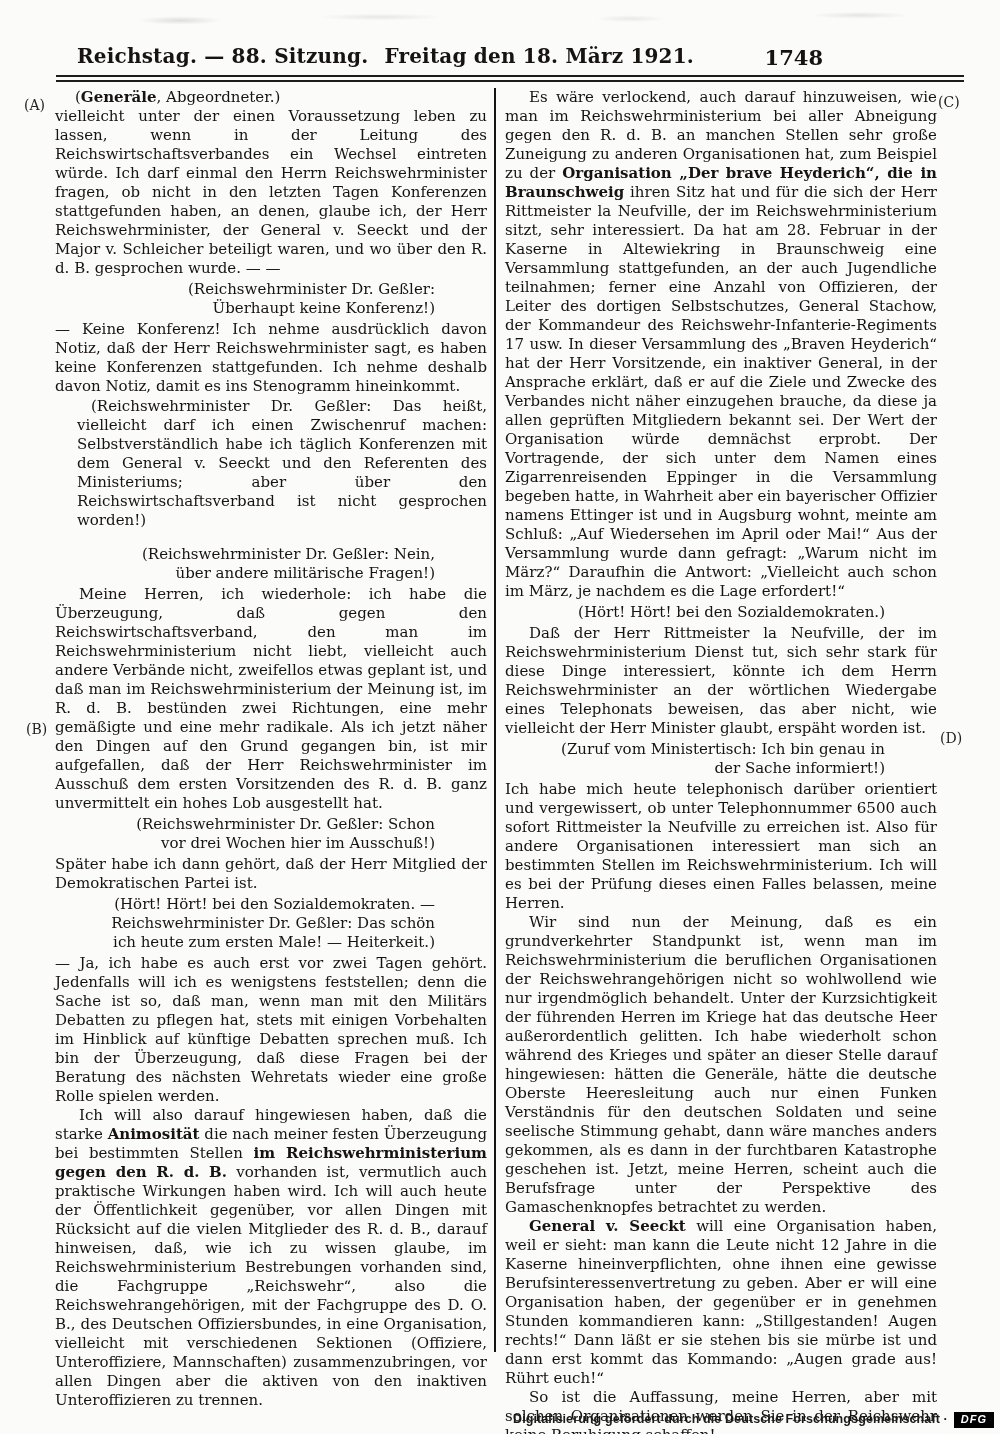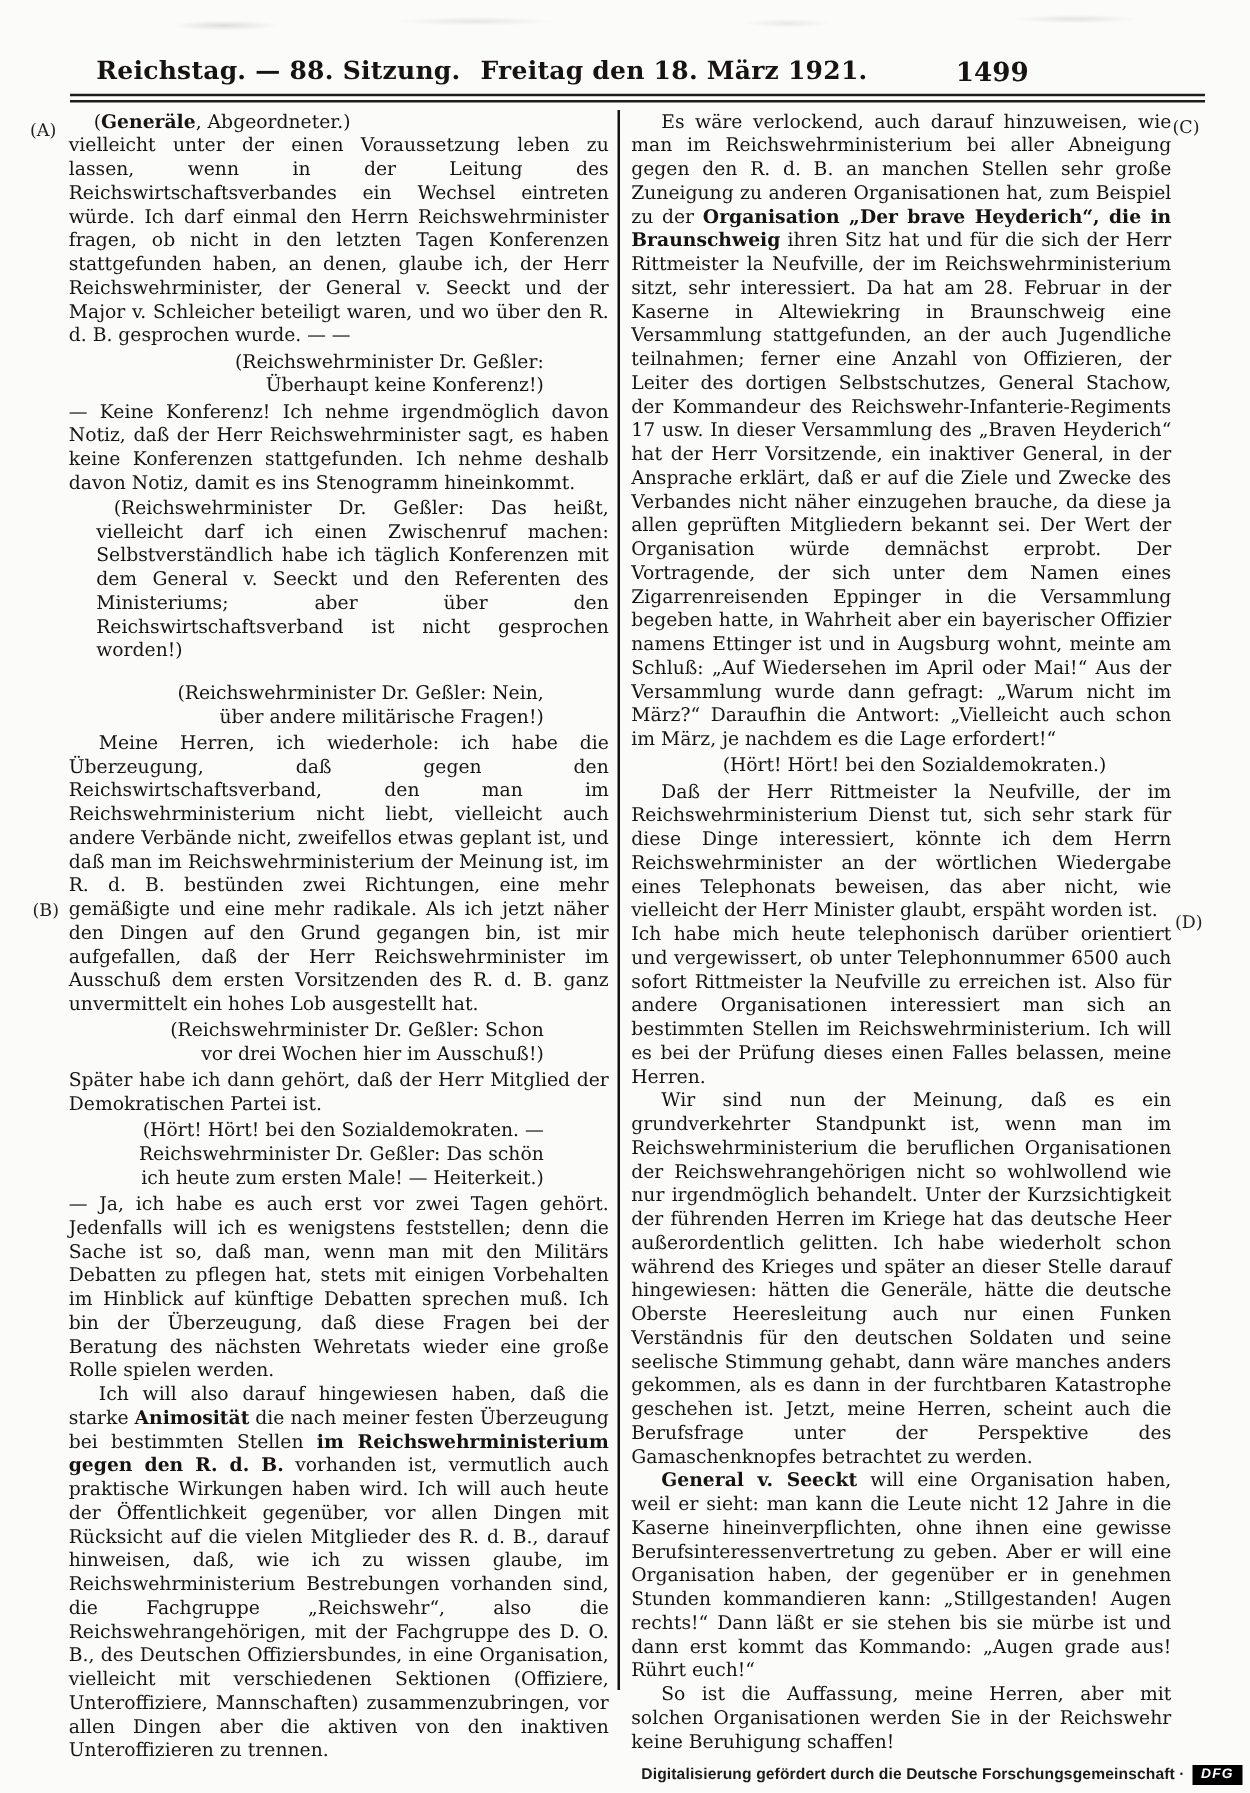--- a/index.html
+++ b/index.html
@@ -88,50 +88,51 @@
 <body>
 
 <div class="page">
 
   <div class="scan-noise"></div>
 
   <div class="header">
     <div class="header-center">
       <span>Reichstag. — 88. Sitzung.</span><span class="hdr-gap"></span><span>Freitag den 18. März 1921.</span>
     </div>
-    <div class="page-number">1499</div>
+    <div class="page-number">1748</div>
   </div>
 
   <div class="double-rule"></div>
 
   <span class="marg m-a">(A)</span>
   <span class="marg m-b">(B)</span>
   <span class="marg m-c">(C)</span>
   <span class="marg m-d">(D)</span>
 
   <div class="columns">
     <div class="col" id="col-left">
         <p class="p speaker"><span>(</span><span class="b">Generäle</span><span>, Abgeordneter.)</span></p>
         <p class="p flush"><span>vielleicht unter der einen Voraussetzung leben zu lassen, wenn in der Leitung des Reichswirtschaftsverbandes ein Wechsel eintreten würde. Ich darf einmal den Herrn Reichswehrminister fragen, ob nicht in den letzten Tagen Konferenzen stattgefunden haben, an denen, glaube ich, der Herr Reichswehrminister, der General v. Seeckt und der Major v. Schleicher beteiligt waren, und wo über den R. d. B. gesprochen wurde. — —</span></p>
         <p class="p center"><span>(Reichswehrminister Dr. Geßler: Überhaupt keine Konferenz!)</span></p>
-        <p class="p flush"><span>— Keine Konferenz! Ich nehme irgendmöglich davon Notiz, daß der Herr Reichswehrminister sagt, es haben keine Konferenzen stattgefunden. Ich nehme deshalb davon Notiz, damit es ins Stenogramm hineinkommt.</span></p>
+        <p class="p flush"><span>— Keine Konferenz! Ich nehme ausdrücklich davon Notiz, daß der Herr Reichswehrminister sagt, es haben keine Konferenzen stattgefunden. Ich nehme deshalb davon Notiz, damit es ins Stenogramm hineinkommt.</span></p>
         <p class="p inset"><span>(Reichswehrminister Dr. Geßler: Das heißt, vielleicht darf ich einen Zwischenruf machen: Selbstverständlich habe ich täglich Konferenzen mit dem General v. Seeckt und den Referenten des Ministeriums; aber über den Reichswirtschaftsverband ist nicht gesprochen worden!)</span></p>
         <p class="p center"><span>(Reichswehrminister Dr. Geßler: Nein, über andere militärische Fragen!)</span></p>
         <p class="p indent"><span>Meine Herren, ich wiederhole: ich habe die Überzeugung, daß gegen den Reichswirtschaftsverband, den man im Reichswehrministerium nicht liebt, vielleicht auch andere Verbände nicht, zweifellos etwas geplant ist, und daß man im Reichswehrministerium der Meinung ist, im R. d. B. bestünden zwei Richtungen, eine mehr gemäßigte und eine mehr radikale. Als ich jetzt näher den Dingen auf den Grund gegangen bin, ist mir aufgefallen, daß der Herr Reichswehrminister im Ausschuß dem ersten Vorsitzenden des R. d. B. ganz unvermittelt ein hohes Lob ausgestellt hat.</span></p>
         <p class="p center"><span>(Reichswehrminister Dr. Geßler: Schon vor drei Wochen hier im Ausschuß!)</span></p>
         <p class="p flush"><span>Später habe ich dann gehört, daß der Herr Mitglied der Demokratischen Partei ist.</span></p>
         <p class="p center"><span>(Hört! Hört! bei den Sozialdemokraten. — Reichswehrminister Dr. Geßler: Das schön ich heute zum ersten Male! — Heiterkeit.)</span></p>
         <p class="p flush"><span>— Ja, ich habe es auch erst vor zwei Tagen gehört. Jedenfalls will ich es wenigstens feststellen; denn die Sache ist so, daß man, wenn man mit den Militärs Debatten zu pflegen hat, stets mit einigen Vorbehalten im Hinblick auf künftige Debatten sprechen muß. Ich bin der Überzeugung, daß diese Fragen bei der Beratung des nächsten Wehretats wieder eine große Rolle spielen werden.</span></p>
         <p class="p indent"><span>Ich will also darauf hingewiesen haben, daß die starke </span><span class="b">Animosität</span><span> die nach meiner festen Überzeugung bei bestimmten Stellen </span><span class="b">im Reichswehrministerium gegen den R. d. B.</span><span> vorhanden ist, vermutlich auch praktische Wirkungen haben wird. Ich will auch heute der Öffentlichkeit gegenüber, vor allen Dingen mit Rücksicht auf die vielen Mitglieder des R. d. B., darauf hinweisen, daß, wie ich zu wissen glaube, im Reichswehrministerium Bestrebungen vorhanden sind, die Fachgruppe „Reichswehr“, also die Reichswehrangehörigen, mit der Fachgruppe des D. O. B., des Deutschen Offiziersbundes, in eine Organisation, vielleicht mit verschiedenen Sektionen (Offiziere, Unteroffiziere, Mannschaften) zusammenzubringen, vor allen Dingen aber die aktiven von den inaktiven Unteroffizieren zu trennen.</span></p>
       </div>
     <div class="col-divider"></div>
     <div class="col" id="col-right">
         <p class="p indent"><span>Es wäre verlockend, auch darauf hinzuweisen, wie man im Reichswehrministerium bei aller Abneigung gegen den R. d. B. an manchen Stellen sehr große Zuneigung zu anderen Organisationen hat, zum Beispiel zu der </span><span class="b">Organisation „Der brave Heyderich“, die in Braunschweig</span><span> ihren Sitz hat und für die sich der Herr Rittmeister la Neufville, der im Reichswehrministerium sitzt, sehr interessiert. Da hat am 28. Februar in der Kaserne in Altewiekring in Braunschweig eine Versammlung stattgefunden, an der auch Jugendliche teilnahmen; ferner eine Anzahl von Offizieren, der Leiter des dortigen Selbstschutzes, General Stachow, der Kommandeur des Reichswehr-Infanterie-Regiments 17 usw. In dieser Versammlung des „Braven Heyderich“ hat der Herr Vorsitzende, ein inaktiver General, in der Ansprache erklärt, daß er auf die Ziele und Zwecke des Verbandes nicht näher einzugehen brauche, da diese ja allen geprüften Mitgliedern bekannt sei. Der Wert der Organisation würde demnächst erprobt. Der Vortragende, der sich unter dem Namen eines Zigarrenreisenden Eppinger in die Versammlung begeben hatte, in Wahrheit aber ein bayerischer Offizier namens Ettinger ist und in Augsburg wohnt, meinte am Schluß: „Auf Wiedersehen im April oder Mai!“ Aus der Versammlung wurde dann gefragt: „Warum nicht im März?“ Daraufhin die Antwort: „Vielleicht auch schon im März, je nachdem es die Lage erfordert!“</span></p>
         <p class="p center"><span>(Hört! Hört! bei den Sozialdemokraten.)</span></p>
         <p class="p indent"><span>Daß der Herr Rittmeister la Neufville, der im Reichswehrministerium Dienst tut, sich sehr stark für diese Dinge interessiert, könnte ich dem Herrn Reichswehrminister an der wörtlichen Wiedergabe eines Telephonats beweisen, das aber nicht, wie vielleicht der Herr Minister glaubt, erspäht worden ist.</span></p>
+        <p class="p center"><span>(Zuruf vom Ministertisch: Ich bin genau in der Sache informiert!)</span></p>
         <p class="p flush"><span>Ich habe mich heute telephonisch darüber orientiert und vergewissert, ob unter Telephonnummer 6500 auch sofort Rittmeister la Neufville zu erreichen ist. Also für andere Organisationen interessiert man sich an bestimmten Stellen im Reichswehrministerium. Ich will es bei der Prüfung dieses einen Falles belassen, meine Herren.</span></p>
         <p class="p indent"><span>Wir sind nun der Meinung, daß es ein grundverkehrter Standpunkt ist, wenn man im Reichswehrministerium die beruflichen Organisationen der Reichswehrangehörigen nicht so wohlwollend wie nur irgendmöglich behandelt. Unter der Kurzsichtigkeit der führenden Herren im Kriege hat das deutsche Heer außerordentlich gelitten. Ich habe wiederholt schon während des Krieges und später an dieser Stelle darauf hingewiesen: hätten die Generäle, hätte die deutsche Oberste Heeresleitung auch nur einen Funken Verständnis für den deutschen Soldaten und seine seelische Stimmung gehabt, dann wäre manches anders gekommen, als es dann in der furchtbaren Katastrophe geschehen ist. Jetzt, meine Herren, scheint auch die Berufsfrage unter der Perspektive des Gamaschenknopfes betrachtet zu werden.</span></p>
         <p class="p indent"><span class="b">General v. Seeckt</span><span> will eine Organisation haben, weil er sieht: man kann die Leute nicht 12 Jahre in die Kaserne hineinverpflichten, ohne ihnen eine gewisse Berufsinteressenvertretung zu geben. Aber er will eine Organisation haben, der gegenüber er in genehmen Stunden kommandieren kann: „Stillgestanden! Augen rechts!“ Dann läßt er sie stehen bis sie mürbe ist und dann erst kommt das Kommando: „Augen grade aus! Rührt euch!“</span></p>
         <p class="p indent"><span>So ist die Auffassung, meine Herren, aber mit solchen Organisationen werden Sie in der Reichswehr keine Beruhigung schaffen!</span></p>
       </div>
   </div>
 
   <div class="footer">
     <span class="footer-text">Digitalisierung gefördert durch die Deutsche Forschungsgemeinschaft ·</span>
     <span class="dfg-logo">DFG</span>

